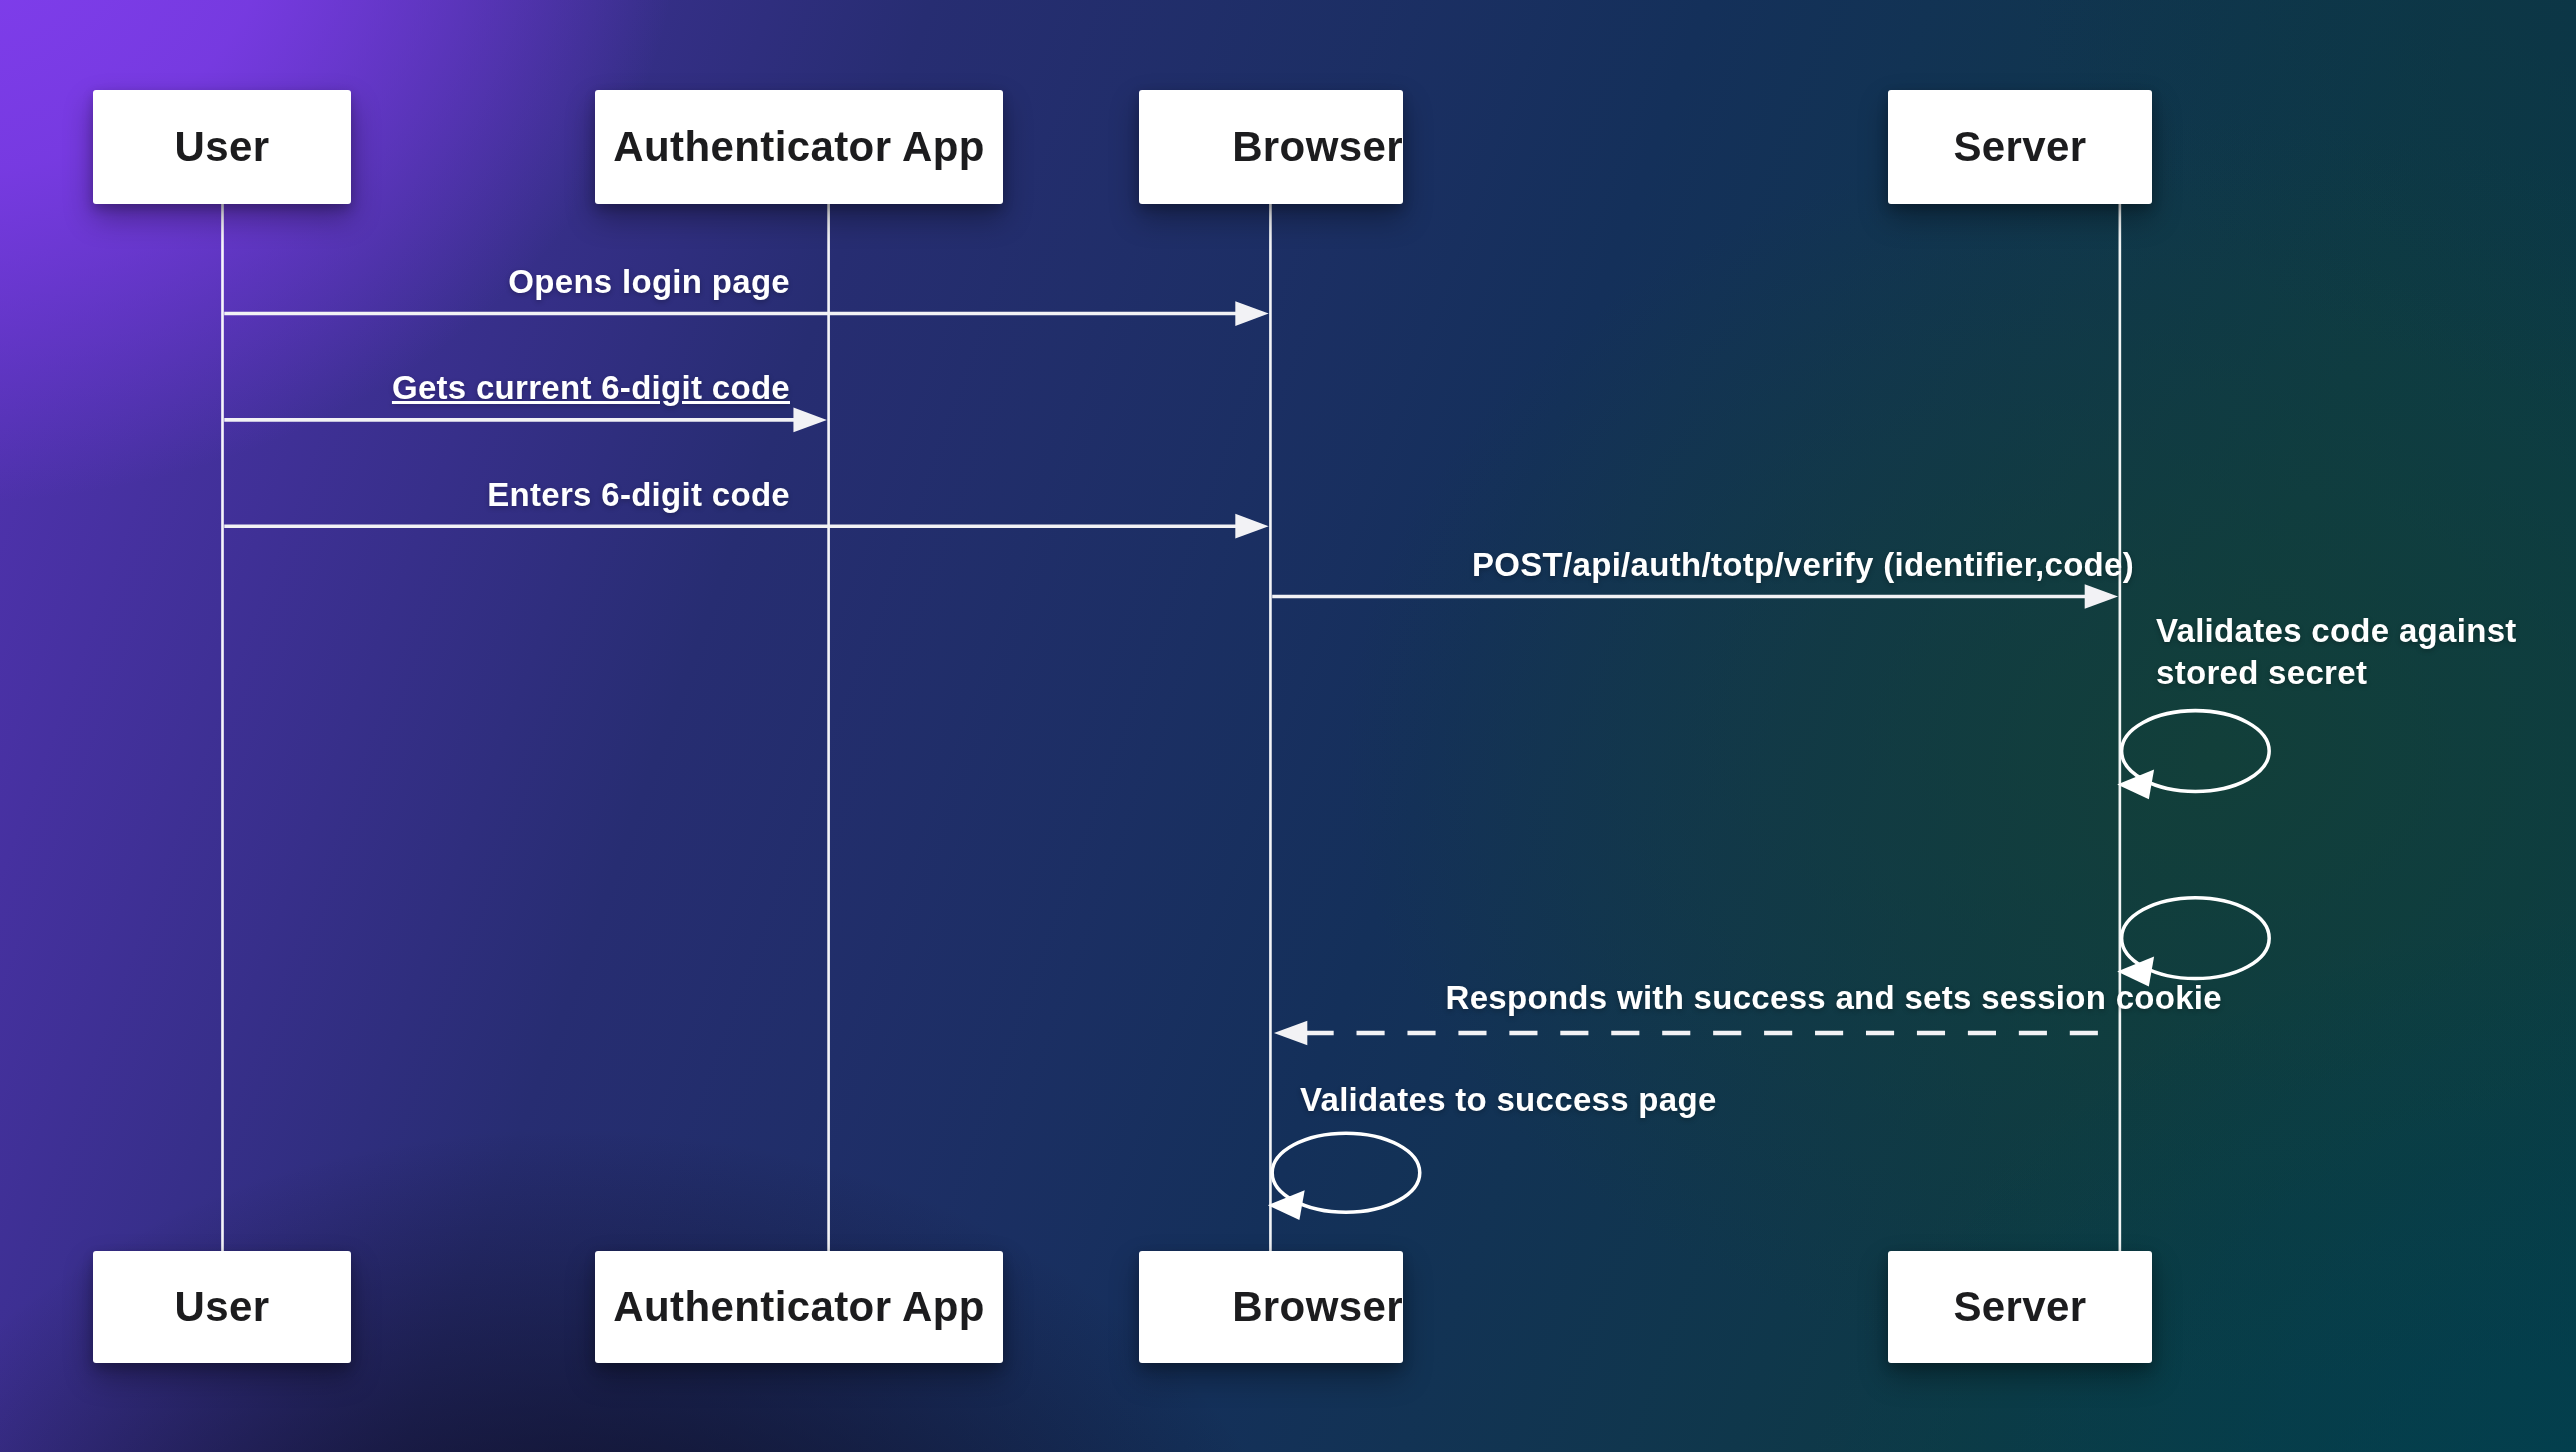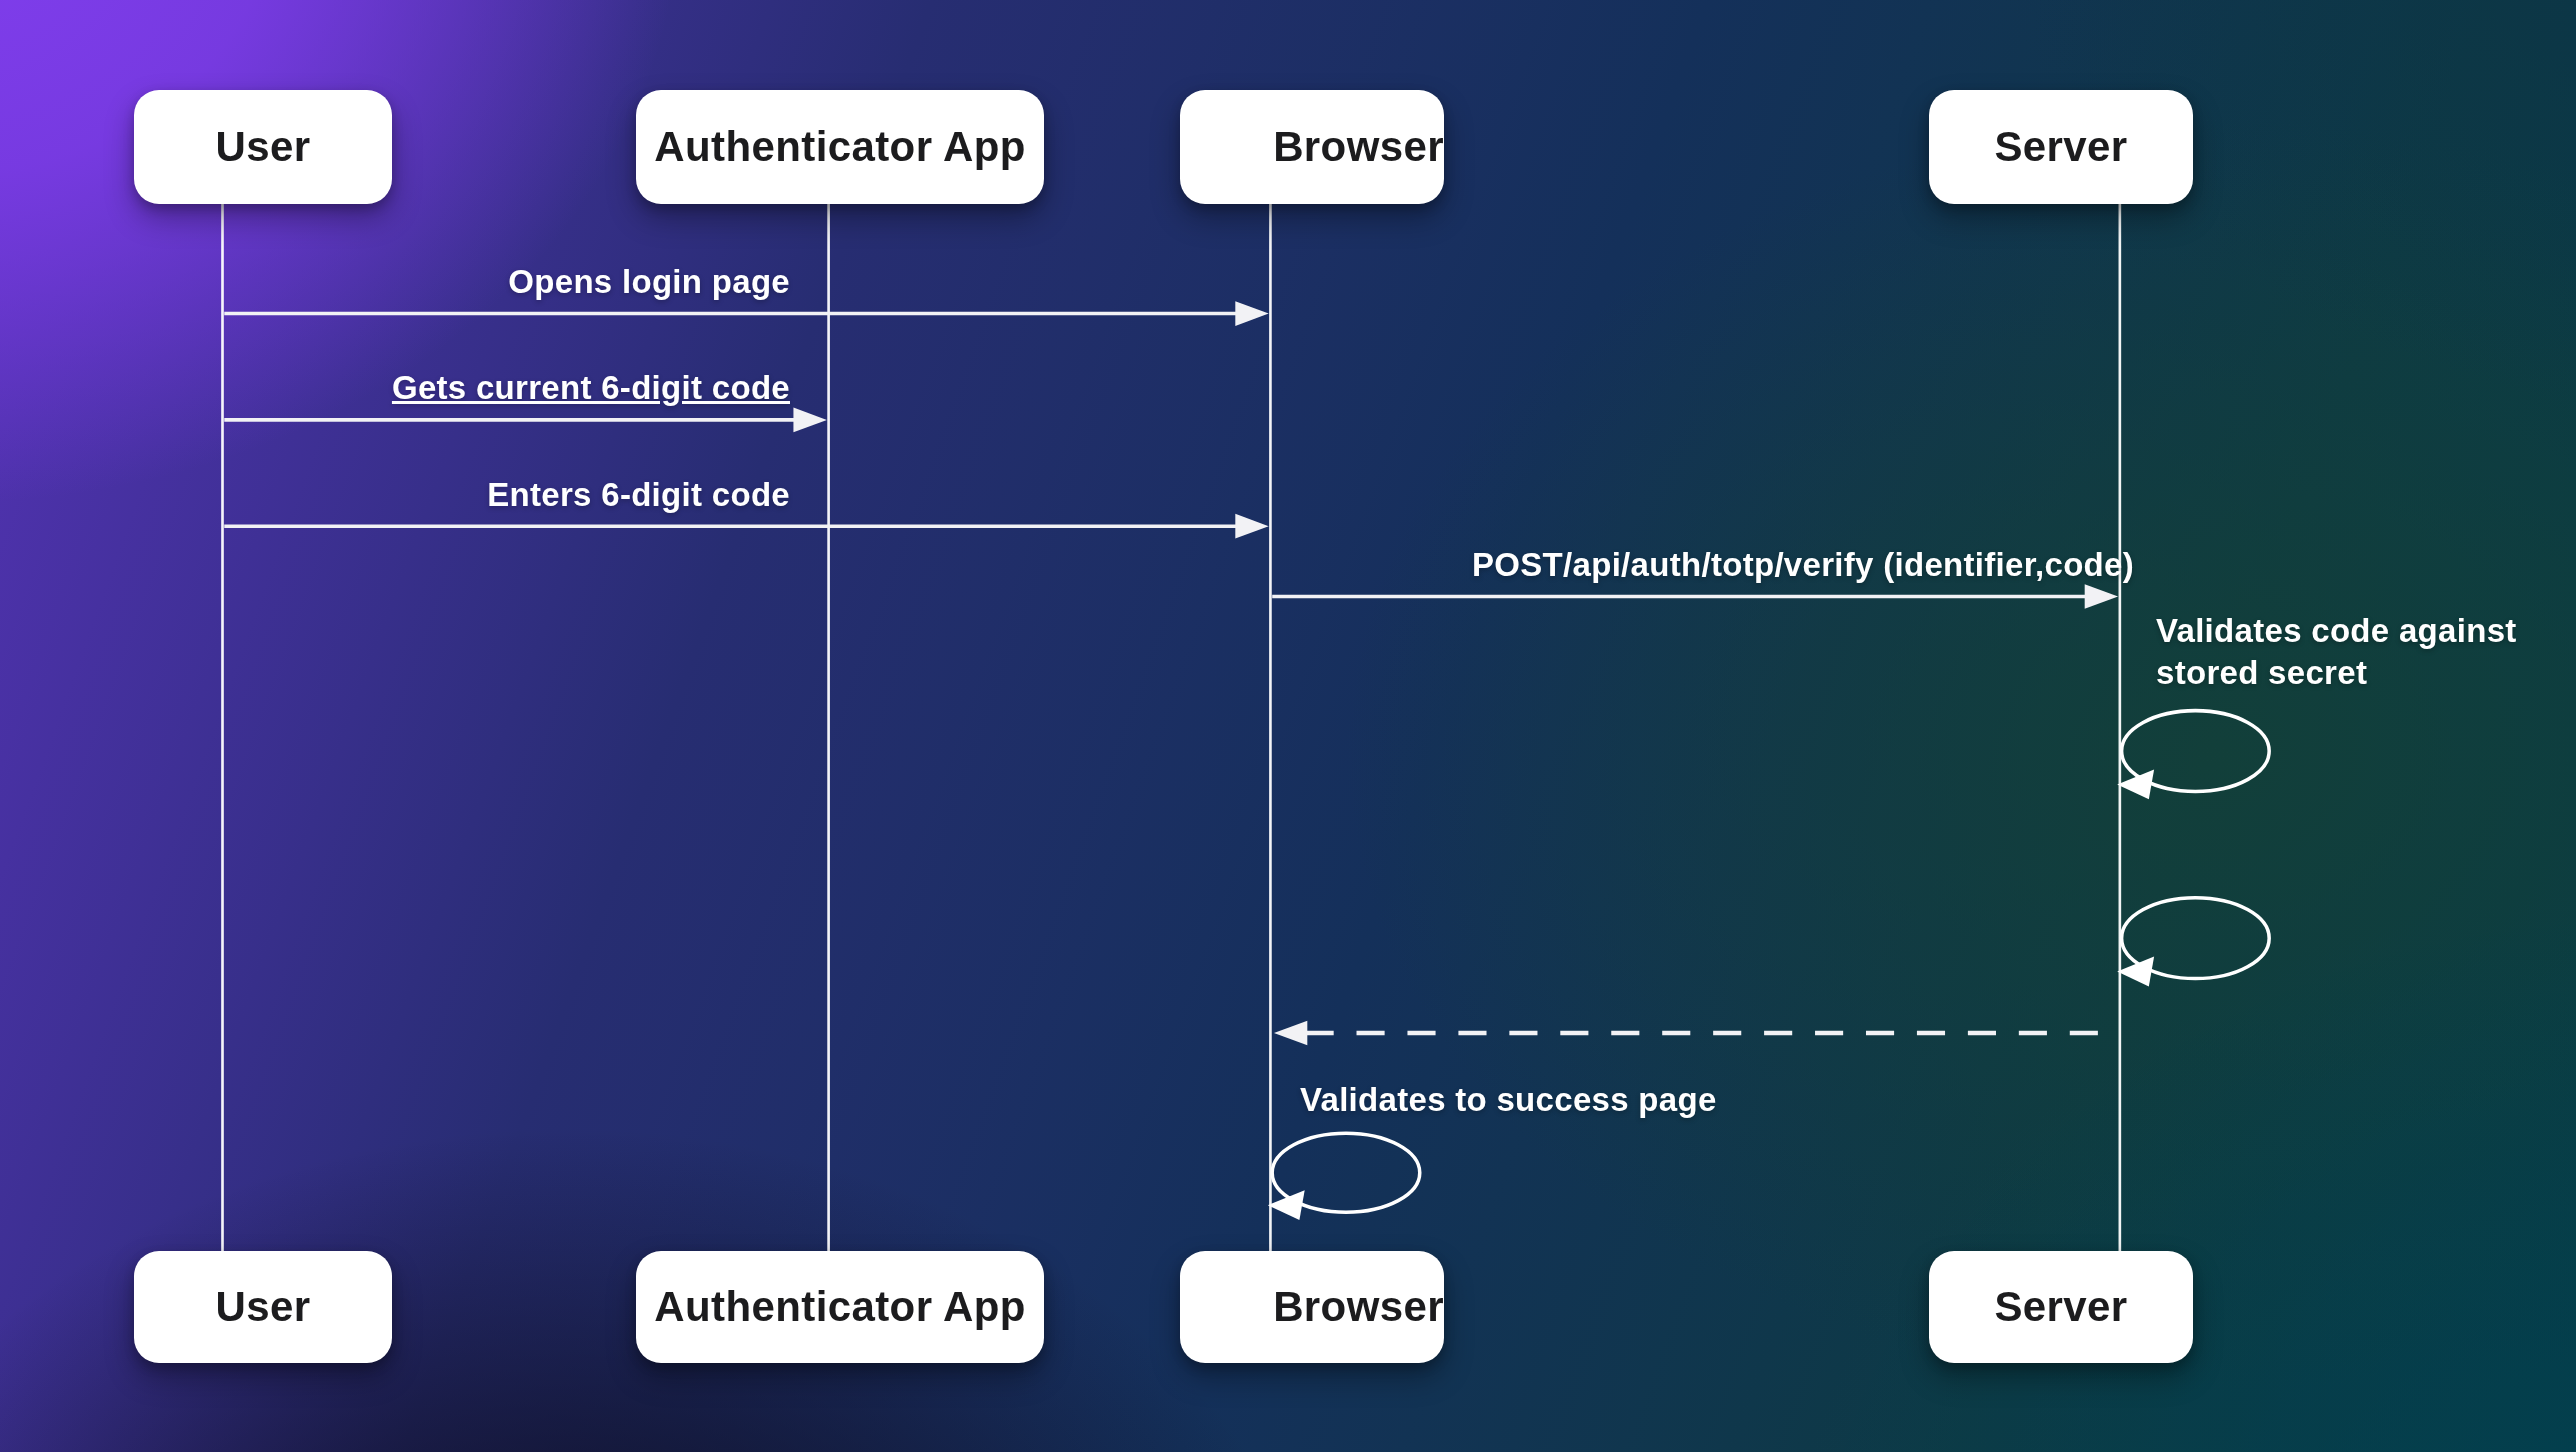--- a/index.html
+++ b/index.html
@@ -24,30 +24,29 @@
   .lines-layer {
     position: absolute;
     left: 0; top: 0;
     width: 2576px;
     height: 1452px;
   }
   .actor-box {
     position: absolute;
     height: 114px;
     background: #ffffff;
-    border-radius: 25px;
+    border-radius: 3px;
     display: flex;
     align-items: center;
     justify-content: center;
     font-size: 42px;
     font-weight: 700;
     color: #1c1c1e;
     letter-spacing: 0.4px;
     box-shadow: 0 14px 30px rgba(0,0,0,0.32), 0 4.4px 10.5px rgba(0,0,0,0.2);
-    margin-left: 41px;
   }
   .row-top { top: 90px; }
   .row-bottom { top: 1251px; height: 112px; }
   .pos-user { left: 93px; width: 258px; }
   .pos-auth { left: 595px; width: 408px; }
   .pos-browser { left: 1139px; width: 264px; justify-content: flex-end; }
   .pos-server { left: 1888px; width: 264px; }
 
   .msg-label {
     position: absolute;
@@ -116,20 +115,21 @@
   </div>
   <div class="actor-box row-top pos-server">
     <span>Server</span>
   </div>
 
   <div class="msg-label msg-center lbl-1">Opens login page</div>
   <div class="msg-label msg-center lbl-2">Gets current 6-digit code</div>
   <div class="msg-label msg-center lbl-3">Enters 6-digit code</div>
   <div class="msg-label msg-center lbl-4">POST/api/auth/totp/verify (identifier,code)</div>
   <div class="msg-label lbl-5">Validates code against stored secret</div>
+  <div class="msg-label msg-center lbl-7">Responds with success and sets session cookie</div>
   <div class="msg-label lbl-8">Validates to success page</div>
 
   <div class="actor-box row-bottom pos-user">
     <span>User</span>
   </div>
   <div class="actor-box row-bottom pos-auth">
     <span>Authenticator App</span>
   </div>
   <div class="actor-box row-bottom pos-browser">
     <span>Browser</span>

